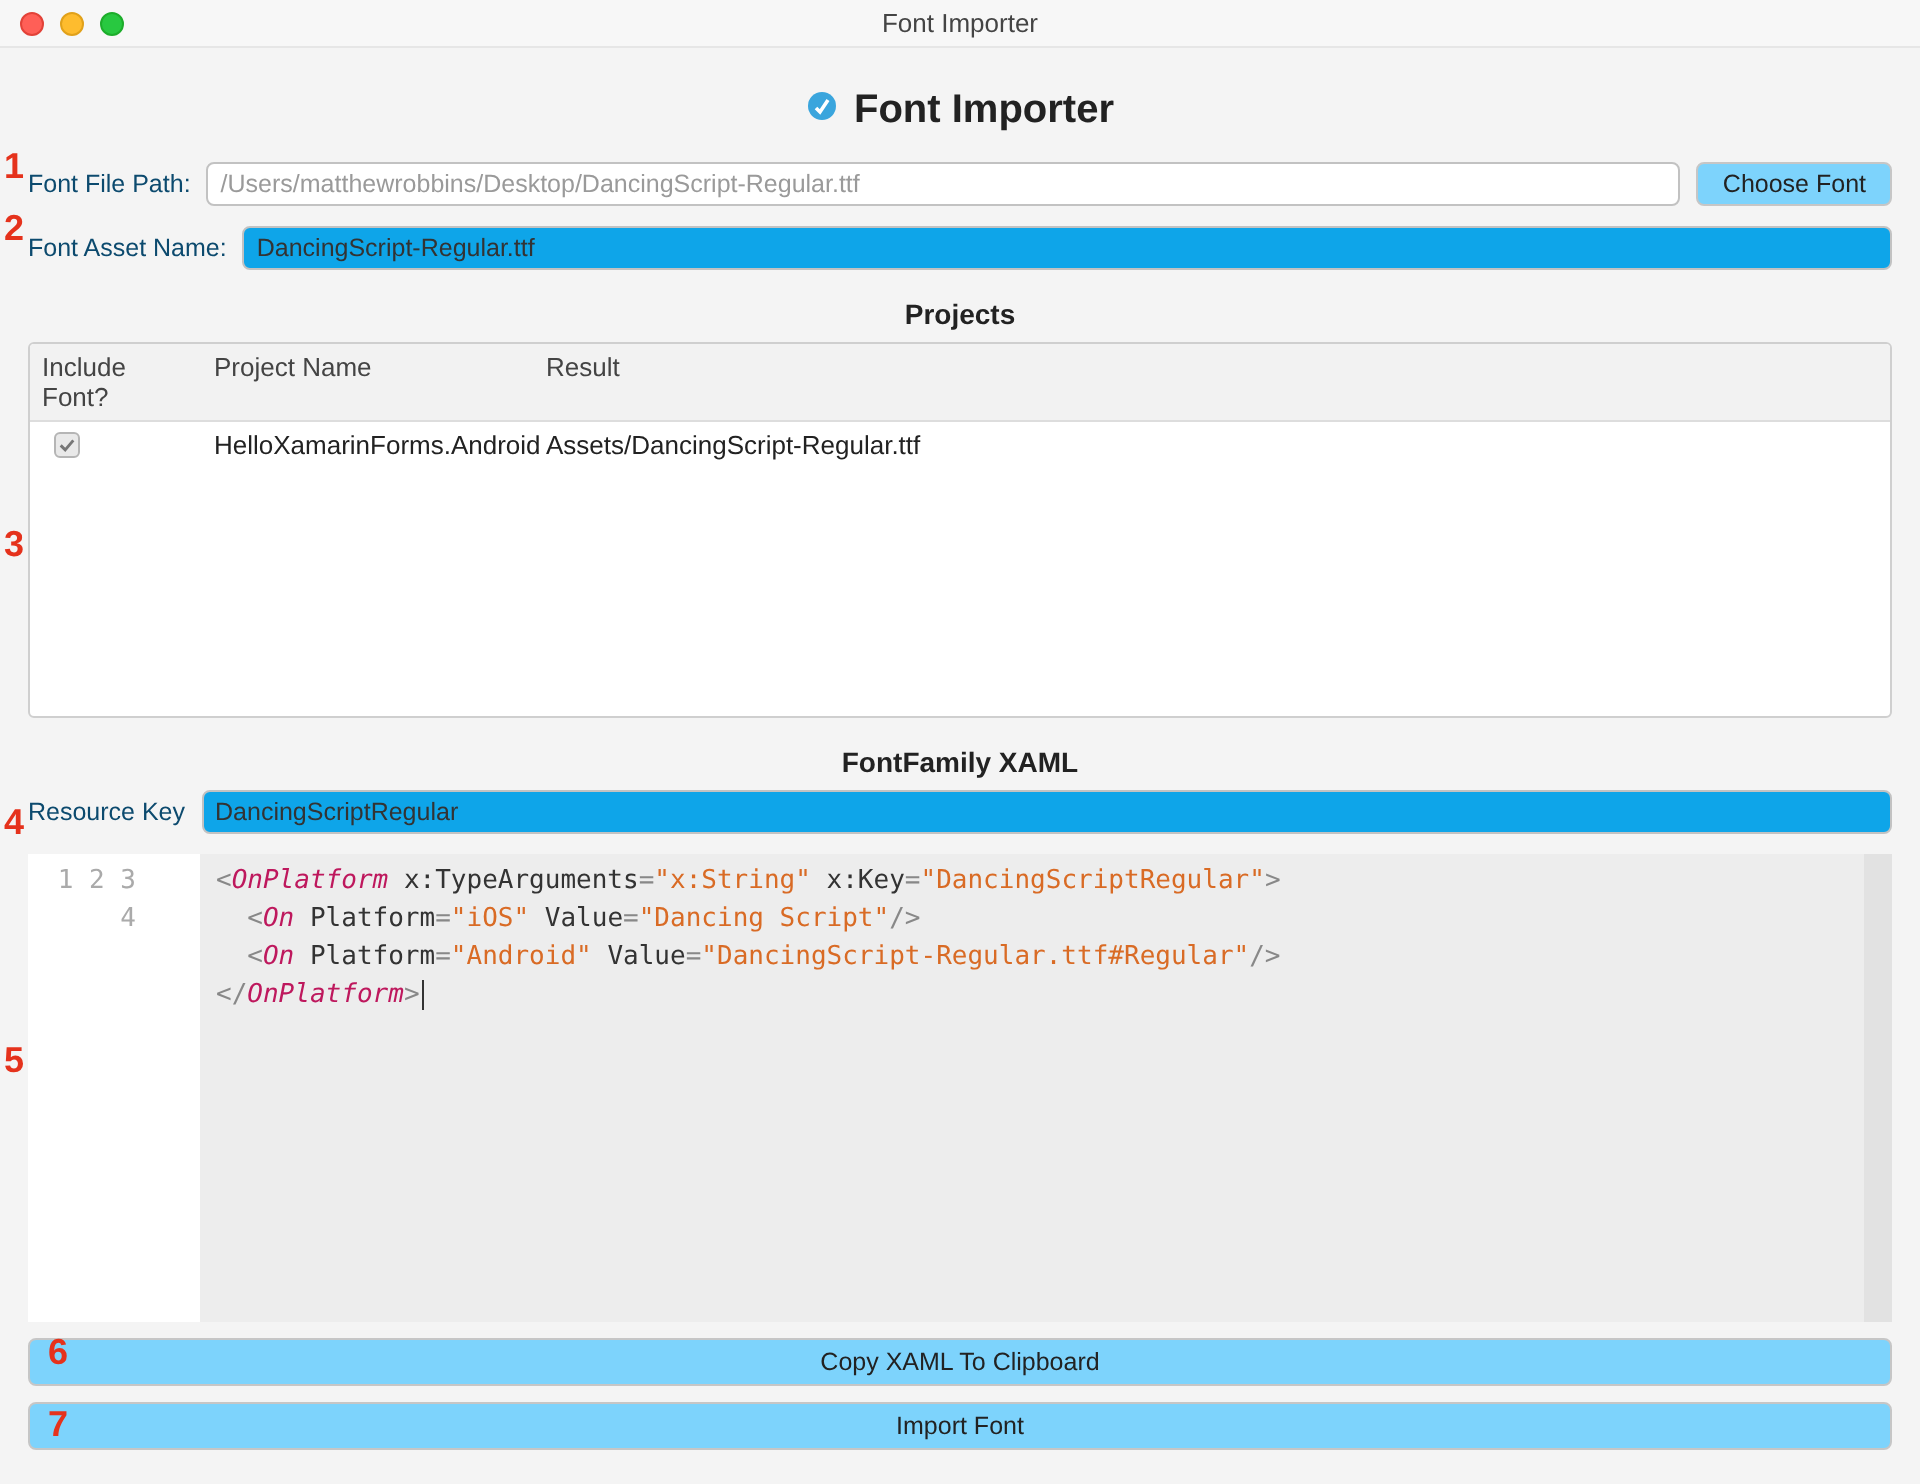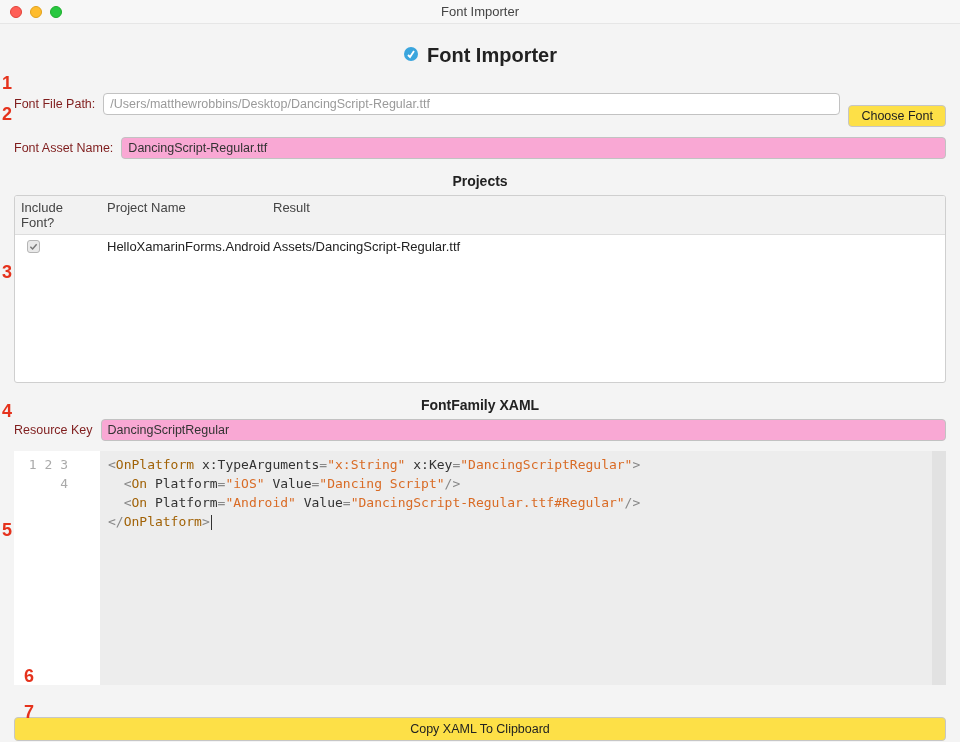--- a/index.html
+++ b/index.html
@@ -57,48 +57,47 @@
   }
   .page-heading svg { width: 16px; height: 16px; }
   .form-row {
     display: flex;
     align-items: center;
     gap: 8px;
     margin-bottom: 10px;
   }
   .form-label {
     font-size: 12.5px;
-    color: #7f1d1d;
+    color: #0c4a6e;
     white-space: nowrap;
   }
   .text-input {
     flex: 1;
     height: 22px;
     border: 1px solid #c2c2c2;
     border-radius: 4px;
-    background: #f9a8d4;
+    background: #0ea5e9;
     padding: 0 6px;
     font-size: 12.5px;
     color: #333;
   }
   .text-input.readonly {
     color: #9a9a9a;
     background: #fff;
   }
   .btn {
     height: 22px;
     padding: 0 12px;
-    background: #fde047;
+    background: #7dd3fc;
     border: 1px solid #c6c6c6;
     border-radius: 4px;
     font-size: 12.5px;
     color: #222;
     cursor: pointer;
     line-height: 20px;
-    margin-top: 24px;
   }
   .btn.wide {
     width: 100%;
     text-align: center;
     height: 24px;
     line-height: 22px;
   }
   .section-title {
     font-size: 14px;
     font-weight: 700;
@@ -160,21 +159,21 @@
   .code {
     flex: 1;
     background: #ededed;
     padding: 4px 8px;
     font-family: ui-monospace, SFMono-Regular, Menlo, Consolas, monospace;
     font-size: 13px;
     line-height: 19px;
     white-space: pre;
     position: relative;
   }
-  .tok-tag { color: #a16207; }
+  .tok-tag { color: #be185d; font-style: italic; }
   .tok-attr { color: #333; }
   .tok-str1 { color: #d96b25; }
   .tok-str2 { color: #d96b25; }
   .tok-angle { color: #888; }
   .btn-row {
     margin-top: 8px;
   }
   
   .callout {
     position: absolute;

